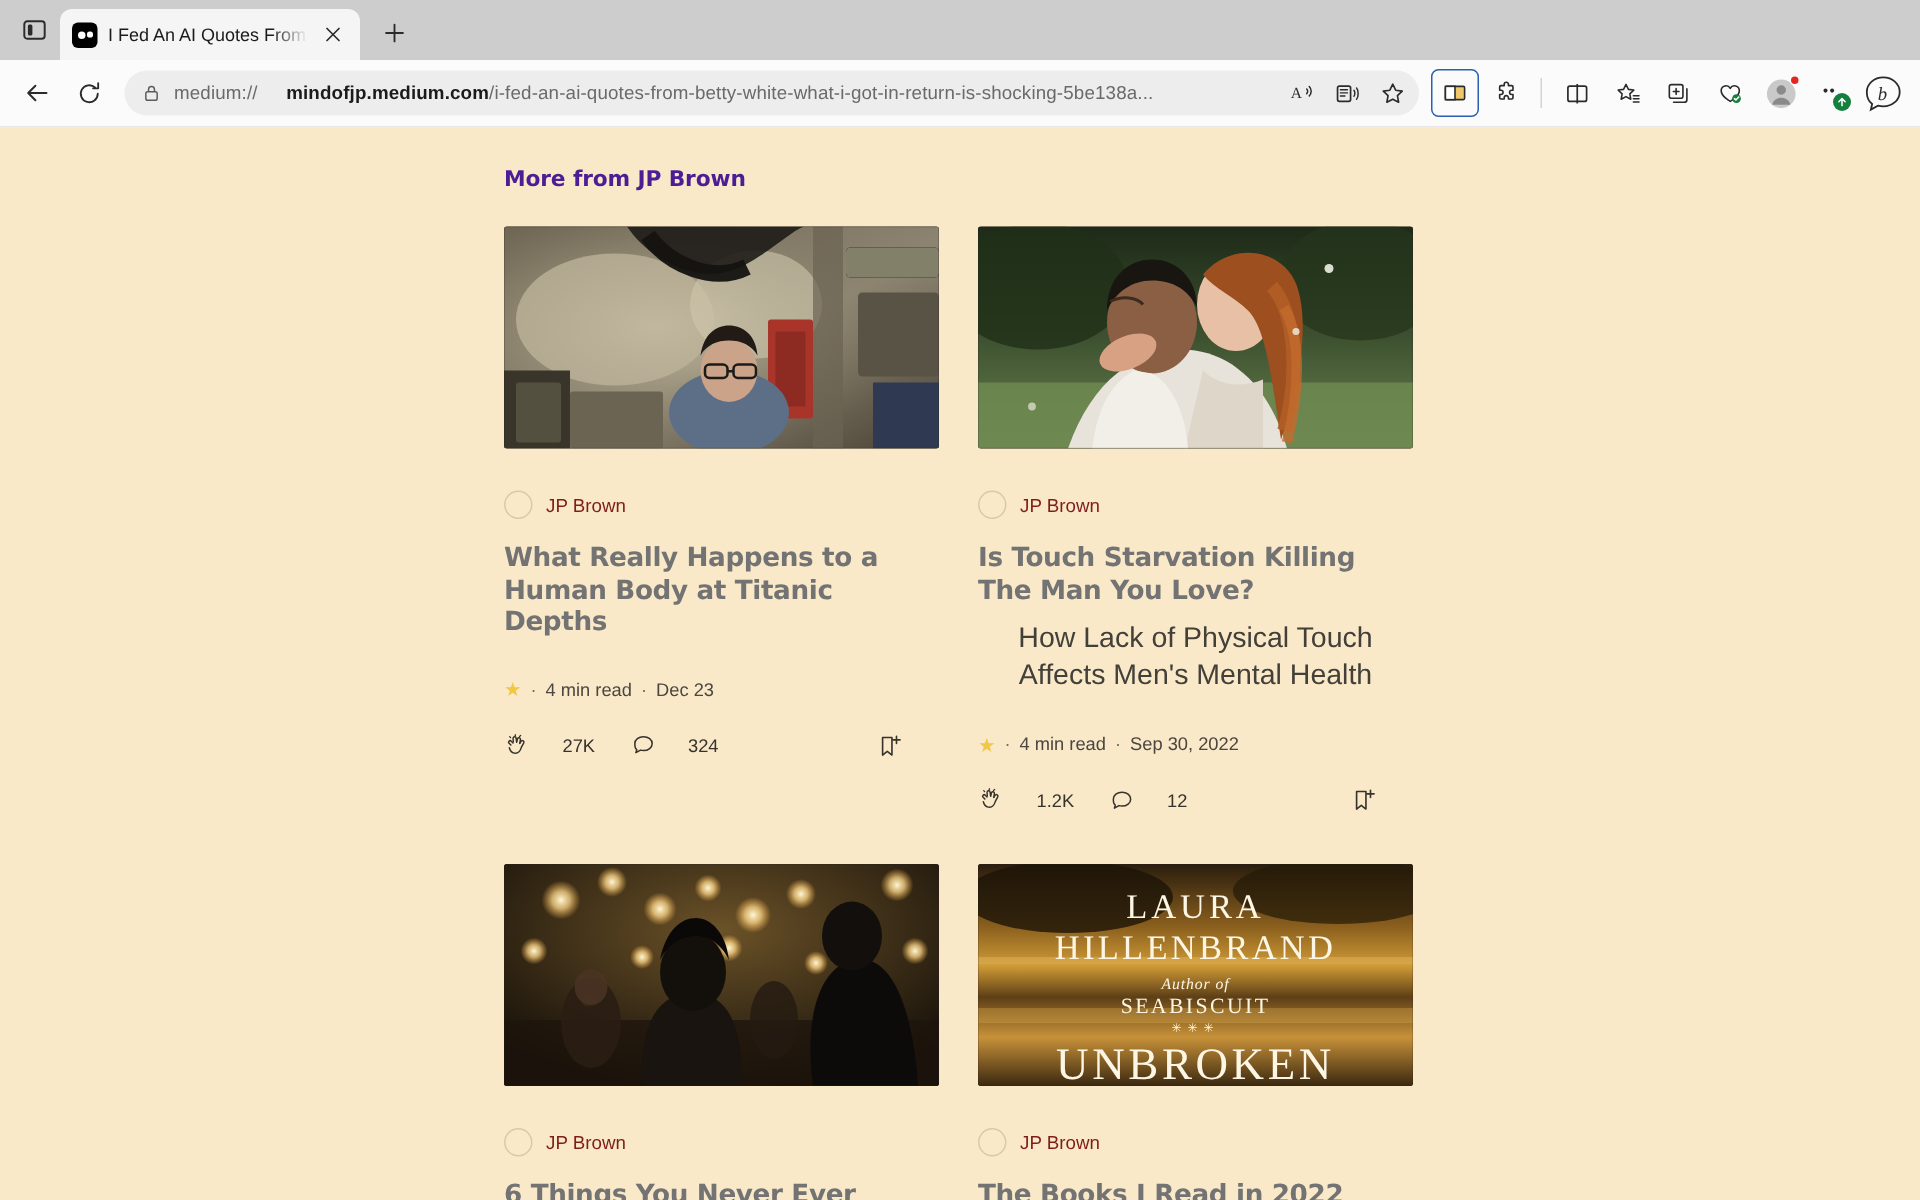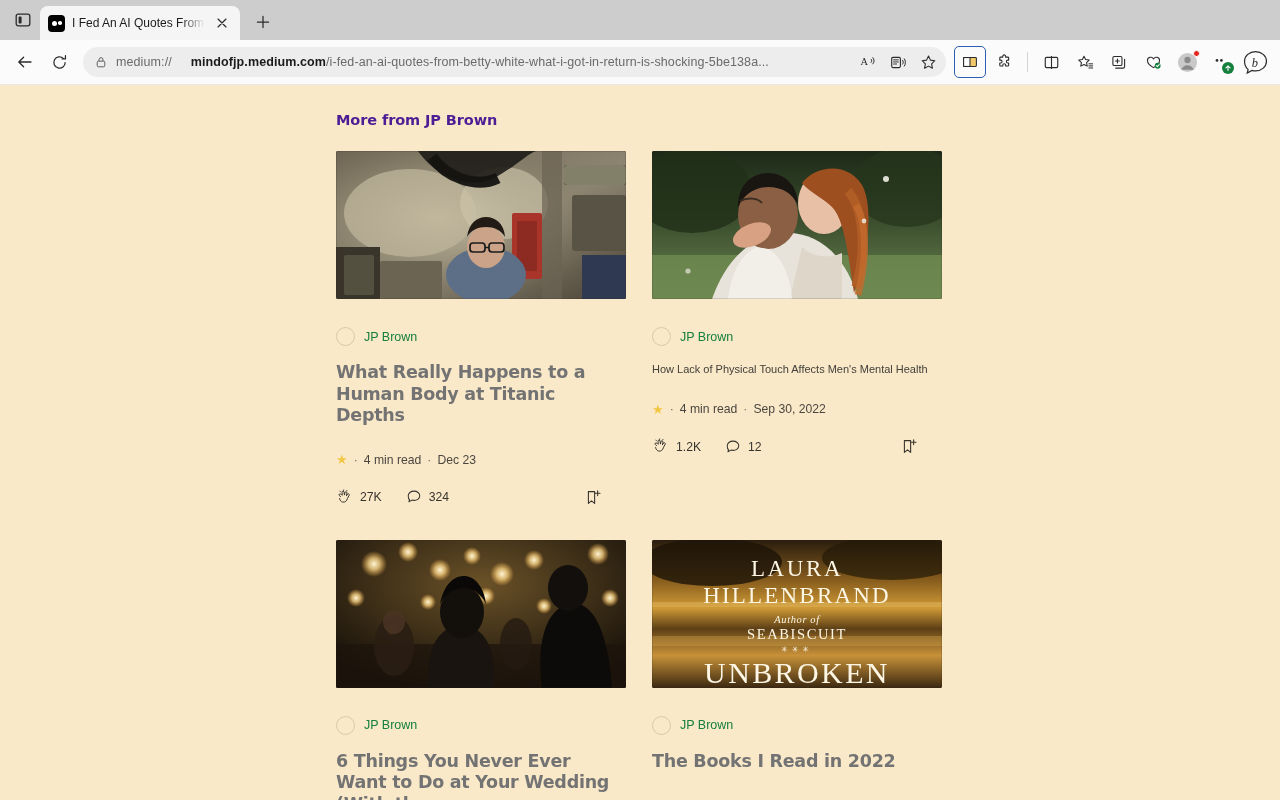--- a/index.html
+++ b/index.html
@@ -98,35 +98,35 @@
     width: 290px; height: 148px; border-radius: 2px; overflow: hidden;
     position: relative; background: #3a3326;
   }
   .thumb-inner { position: absolute; inset: 0; }
 
   .byline { display: flex; align-items: center; gap: 9px; margin: 28px 0 16px; }
   .avatar-circle {
     width: 19px; height: 19px; border-radius: 50%;
     border: 1px solid #d8c9a8; background: transparent; flex: 0 0 19px;
   }
-  .byline-name { font-size: 12.5px; color: #15803d; }
+  .byline-name { font-size: 12.5px; color: #7f1d1d; }
 
   .card-title {
     font-family: "DejaVu Sans", sans-serif;
     font-size: 17.5px; line-height: 1.23; font-weight: 700; color: #737373;
     letter-spacing: -.25px; margin-bottom: 9px;
   }
-  .card-sub { font-size: 11px; line-height: 1.3; color: #43403a; }
+  .card-sub { font-size: 19px; line-height: 1.3; color: #43403a; text-align: center; }
 
   .meta { display: flex; align-items: center; gap: 6px; margin-top: 26px; font-size: 12.2px; color: #4b4740; }
   .meta .sep { color: #6d6960; }
   .star { color: #f2c744; font-size: 13px; line-height: 1; }
 
   .stats { display: flex; align-items: center; margin-top: 22px; }
-  .stat { display: flex; align-items: center; gap: 7px; margin-right: 24px; font-size: 12.2px; color: #36332d; }
+  .stat { display: flex; align-items: center; gap: 22px; margin-right: 24px; font-size: 12.2px; color: #36332d; }
   .bookmark { margin-left: auto; }
 
   svg { display: block; }
 </style>
 </head>
 <body>
 
 <div class="browser">
 
   <div class="tabstrip">
@@ -379,20 +379,21 @@
                 <circle cx="234" cy="28" r="3" fill="#f0efe6" opacity="0.9"></circle>
                 <circle cx="212" cy="70" r="2.4" fill="#f0efe6" opacity="0.8"></circle>
                 <circle cx="36" cy="120" r="2.6" fill="#eae7d8" opacity="0.7"></circle>
                 <rect x="0" y="0" width="290" height="148" fill="none" stroke="#2a2520" stroke-width="1" opacity="0.3"></rect>
               </svg>
             </div>
             <div class="byline">
               <span class="avatar-circle"></span>
               <span class="byline-name">JP Brown</span>
             </div>
+            <div class="card-title">Is Touch Starvation Killing The Man You Love?</div>
             <div class="card-sub">How Lack of Physical Touch Affects Men's Mental Health</div>
             <div class="meta">
               <span class="star">★</span>
               <span class="sep">·</span>
               <span>4 min read</span>
               <span class="sep">·</span>
               <span>Sep 30, 2022</span>
             </div>
             <div class="stats">
               <span class="stat">

